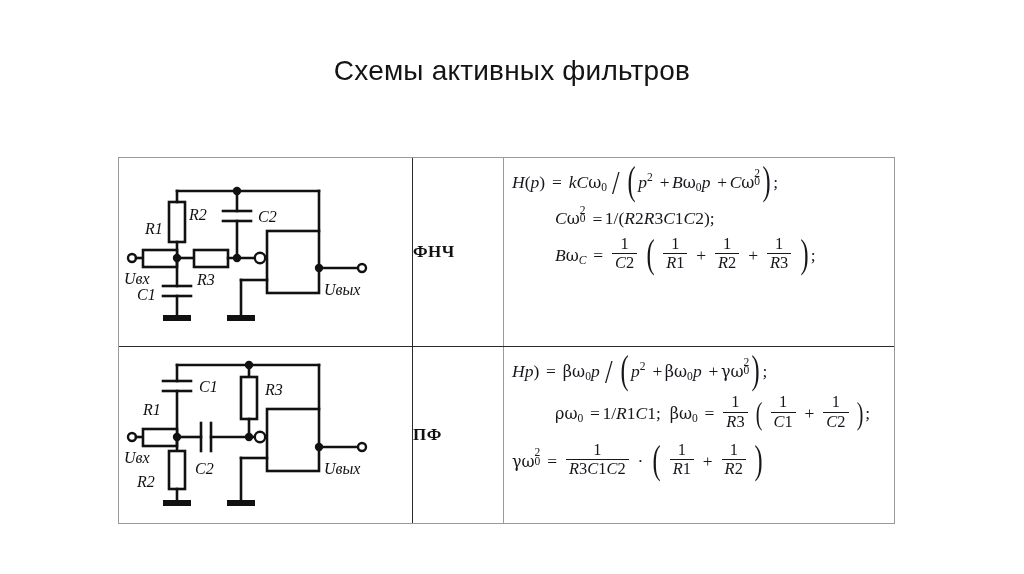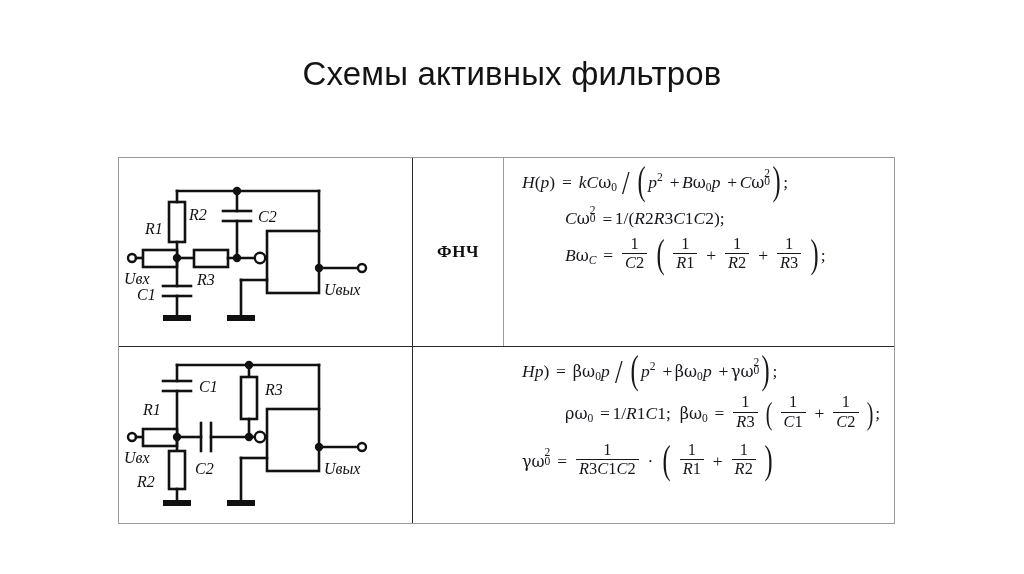--- a/index.html
+++ b/index.html
@@ -17,21 +17,21 @@
   }
 
   
   #page-title {
     position: absolute;
     left: 0;
     top: 55px;
     width: 1024px;
     text-align: center;
     font-family: "Liberation Sans", sans-serif;
-    font-size: 33px;
+    font-size: 28px;
     font-weight: 400;
     letter-spacing: 0.2px;
     color: #141414;
     white-space: nowrap;
   }
 
   
   #filter-table {
     position: absolute;
     left: 118px;
@@ -58,25 +58,25 @@
     border-right: 1.4px solid #2a2a2a;
   }
   .cell-type {
     position: absolute;
     left: 294px; top: 0;
     width: 91px; height: 100%;
     box-sizing: border-box;
     border-right: 1px solid #9a9a9a;
     display: flex;
     align-items: center;
-    justify-content: center;
+    justify-content: flex-start;
   }
   .cell-formula {
     position: absolute;
-    left: 385px; top: 0;
+    left: 375px; top: 0;
     right: 0; height: 100%;
     box-sizing: border-box;
     padding: 6px 10px 0 18px;
   }
   .type-label {
     font-family: "Liberation Serif", serif;
     font-size: 17px;
     font-weight: 700;
     color: #111;
     letter-spacing: 0.5px;
@@ -343,20 +343,23 @@
         <text class="clabel" x="24" y="68">R1</text>
         <text class="clabel" x="80" y="45">C1</text>
         <text class="clabel" x="146" y="48">R3</text>
         <text class="clabel" x="76" y="127">C2</text>
         <text class="clabel" x="18" y="140">R2</text>
         <text class="clabel" x="5" y="116">Uвх</text>
         <text class="clabel" x="205" y="127">Uвых</text>
       </svg>
     </div>
 
+    <div class="cell-type">
+      <span class="type-label">ПФ</span>
+    </div>
 
     <div class="cell-formula">
 
       <div class="math line-tall">
         <span class="mi">H</span><span class="mi">p</span><span class="mup">)</span>
         <span class="op">=</span>
         <span class="gk">β</span><span class="gk">ω</span><sub>0</sub><span class="mi">p</span>
         <span class="slash-big">/</span>
         <span class="paren-big">(</span><span class="mi">p</span><sup>2</sup>
         <span class="op">+</span><span class="gk">β</span><span class="gk">ω</span><sub>0</sub><span class="mi">p</span>

